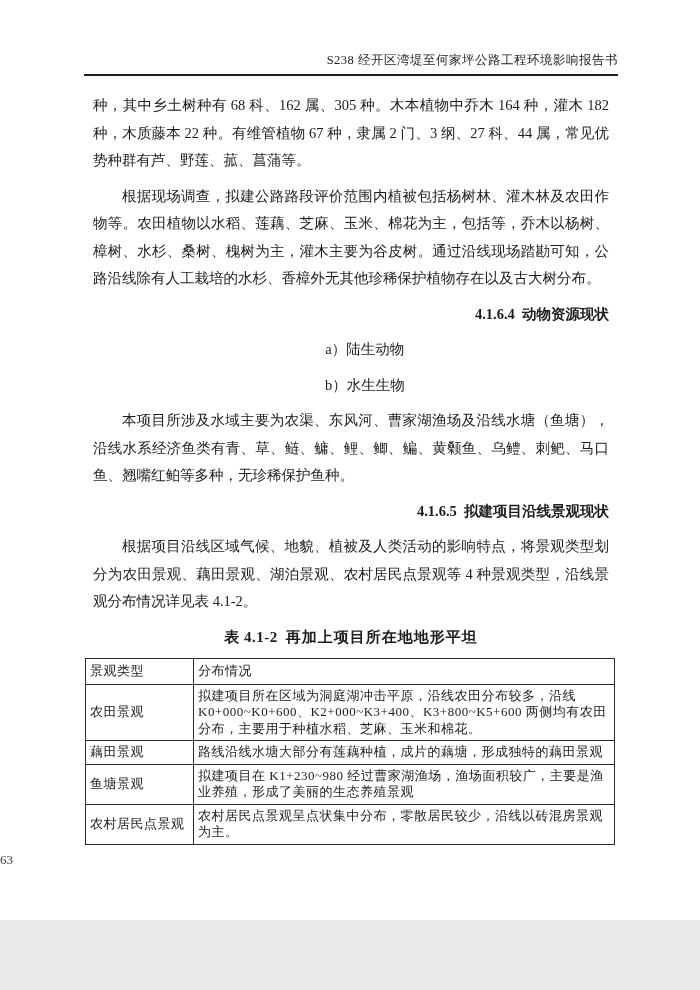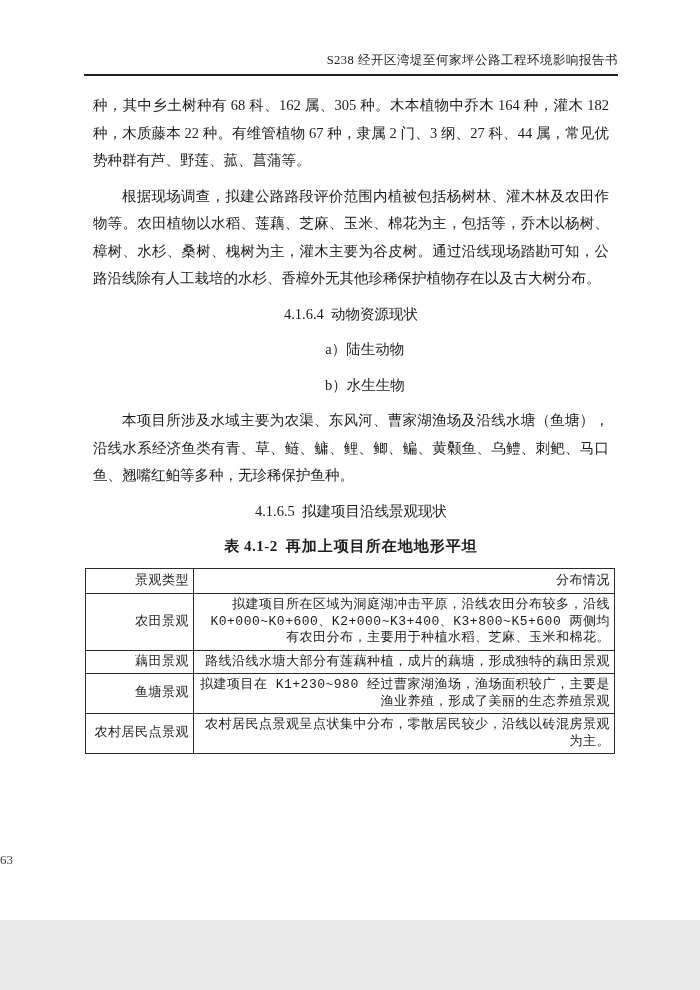--- a/index.html
+++ b/index.html
@@ -39,21 +39,22 @@
   }
   .doc-body p {
     margin: 8px;
   }
   .para-indent {
     text-indent: 2em;
     font-family: Liberation Serif, serif;
   }
   .section-heading {
     white-space: pre;
-    text-align: center;
+    text-align: right;
+    font-weight: bold;
   }
   .sub-heading {
     padding-left: 1.9em;
     text-align: center;
   }
   .table-caption {
     margin: 5px 0 7px 0;
     text-align: center;
     font-weight: bold;
     font-size: 15px;
@@ -68,25 +69,24 @@
     width: 530px;
     table-layout: fixed;
     font-size: 13px;
     line-height: 16.5px;
   }
   table.landscape-table col.col-type { width: 108px; }
   table.landscape-table th,
   table.landscape-table td {
     border: 1px solid #2a2a2a;
     padding: 3px 4px;
-    text-align: right;
+    text-align: left;
     vertical-align: middle;
     font-weight: normal;
     letter-spacing: 0.5px;
-    font-family: Liberation Mono, monospace;
   }
   table.landscape-table th {
     padding: 4px 4px;
   }
   .page-footer {
     position: absolute;
     bottom: 52px;
     left: 0;
     width: 100%;
     text-align: left;
@@ -104,20 +104,21 @@
   </div>
 
   <div class="doc-body">
     <p>种，其中乡土树种有 68 科、162 属、305 种。木本植物中乔木 164 种，灌木 182 种，木质藤本 22 种。有维管植物 67 种，隶属 2 门、3 纲、27 科、44 属，常见优势种群有芦、野莲、菰、菖蒲等。</p>
     <p class="para-indent">根据现场调查，拟建公路路段评价范围内植被包括杨树林、灌木林及农田作物等。农田植物以水稻、莲藕、芝麻、玉米、棉花为主，包括等，乔木以杨树、樟树、水杉、桑树、槐树为主，灌木主要为谷皮树。通过沿线现场踏勘可知，公路沿线除有人工栽培的水杉、香樟外无其他珍稀保护植物存在以及古大树分布。</p>
     <p class="section-heading">4.1.6.4  动物资源现状</p>
     <p class="sub-heading">a）陆生动物</p>
     <p class="sub-heading">b）水生生物</p>
     <p class="para-indent">本项目所涉及水域主要为农渠、东风河、曹家湖渔场及沿线水塘（鱼塘），沿线水系经济鱼类有青、草、鲢、鳙、鲤、鲫、鳊、黄颡鱼、乌鳢、刺鲃、马口鱼、翘嘴红鲌等多种，无珍稀保护鱼种。</p>
     <p class="section-heading">4.1.6.5  拟建项目沿线景观现状</p>
+    <p class="para-indent">根据项目沿线区域气候、地貌、植被及人类活动的影响特点，将景观类型划分为农田景观、藕田景观、湖泊景观、农村居民点景观等 4 种景观类型，沿线景观分布情况详见表 4.1-2。</p>
 
     <div class="table-caption">
       <span class="cap-label">表 4.1-2</span><span>再加上项目所在地地形平坦</span>
     </div>
 
     <table class="landscape-table">
       <colgroup>
           <col class="col-type">
           <col>
         </colgroup>

